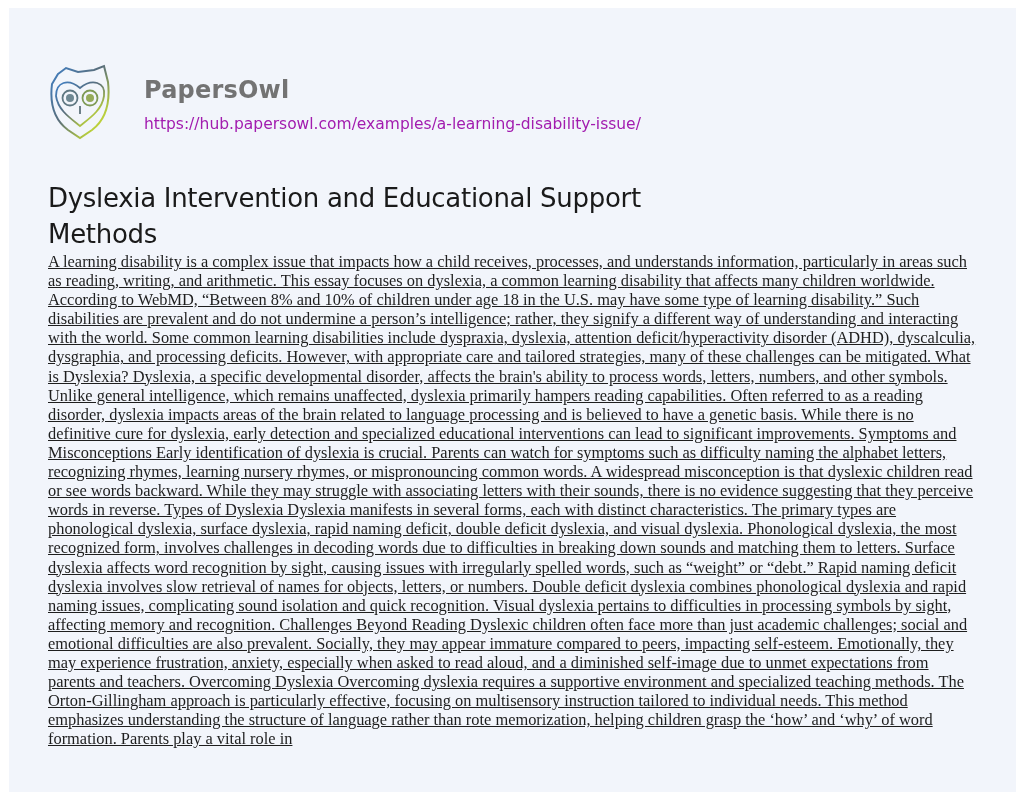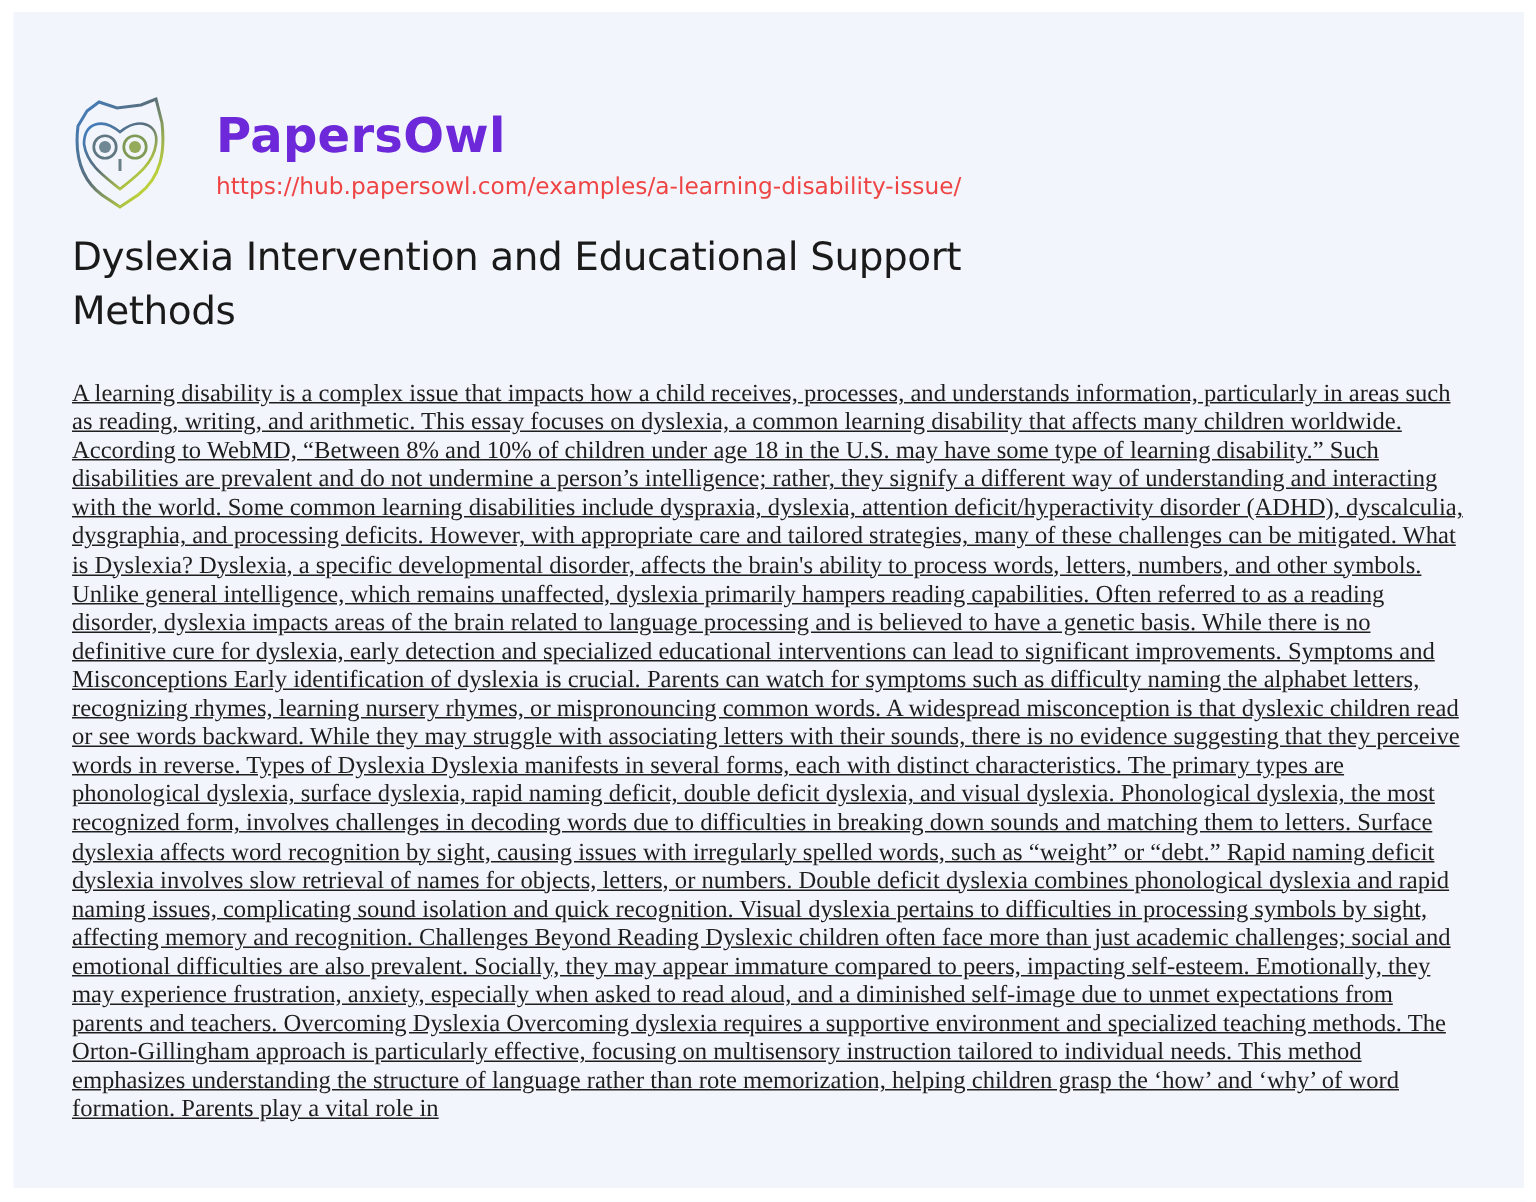--- a/index.html
+++ b/index.html
@@ -31,38 +31,38 @@
       height: 80px;
       margin-right: 32px;
     }
     .brand-block {
       display: flex;
       flex-direction: column;
     }
     .brand-name {
       font-family: "DejaVu Sans", sans-serif;
       font-weight: bold;
-      font-size: 32px;
-      color: #6d28d9;
+      font-size: 24px;
+      color: #737373;
       line-height: 36px;
       margin-top: 12px;
       letter-spacing: 0.2px;
     }
     .source-url {
       font-family: "DejaVu Sans", sans-serif;
       font-size: 15.5px;
-      color: #ef4444;
+      color: #a21caf;
       margin-top: 6px;
       line-height: 20px;
       text-decoration: none;
     }
     .title {
       position: absolute;
       left: 48px;
-      top: 154px;
+      top: 180px;
       width: 640px;
       font-family: "DejaVu Sans", sans-serif;
       font-size: 26px;
       font-weight: normal;
       color: #1a1a1a;
       line-height: 36px;
       margin: 0;
       letter-spacing: -0.3px;
     }
     .body-text {

